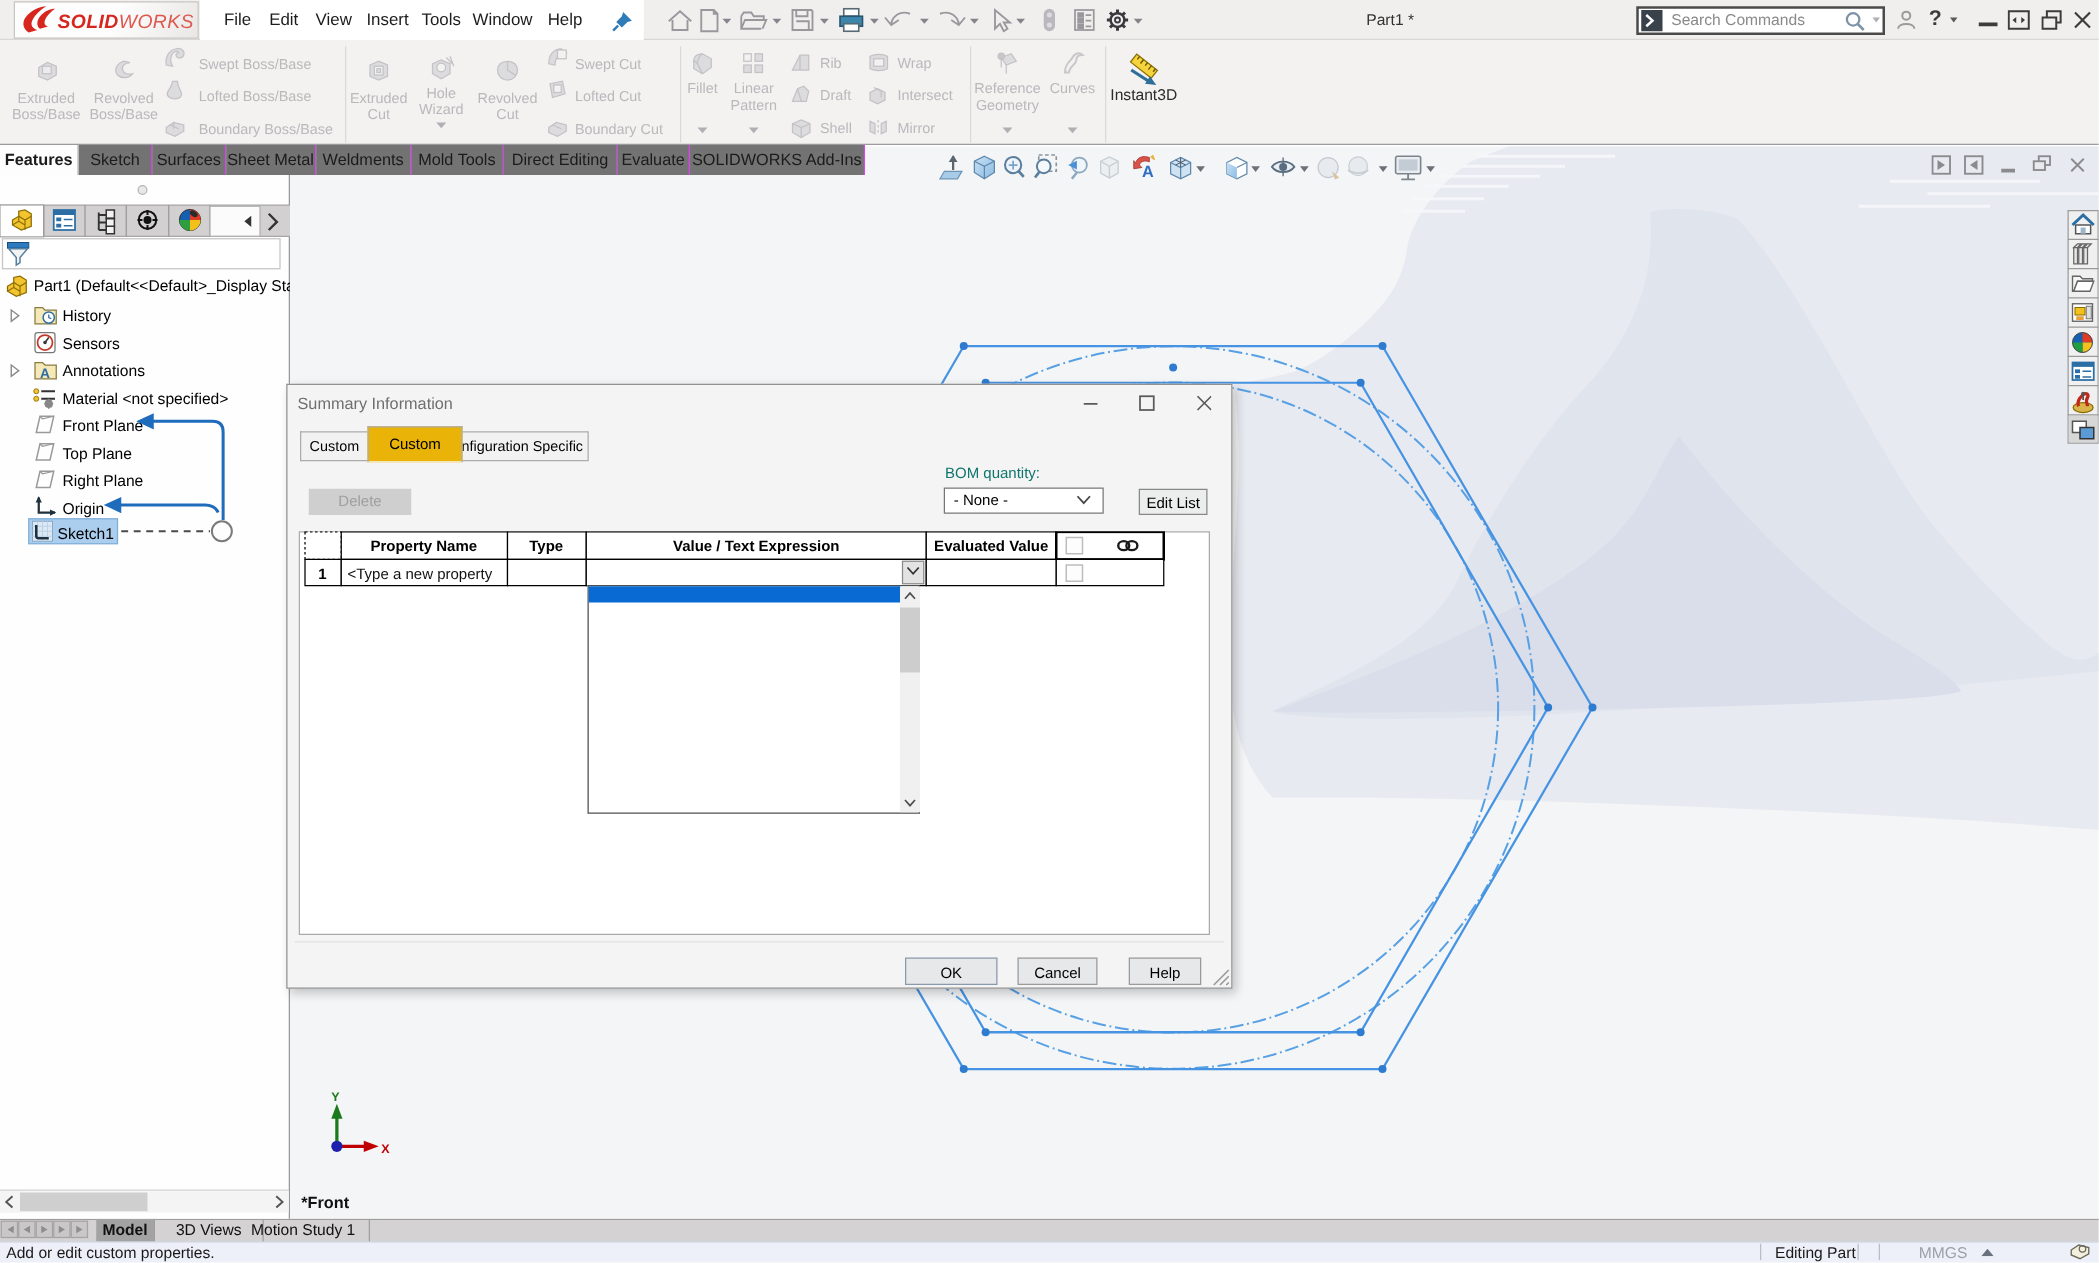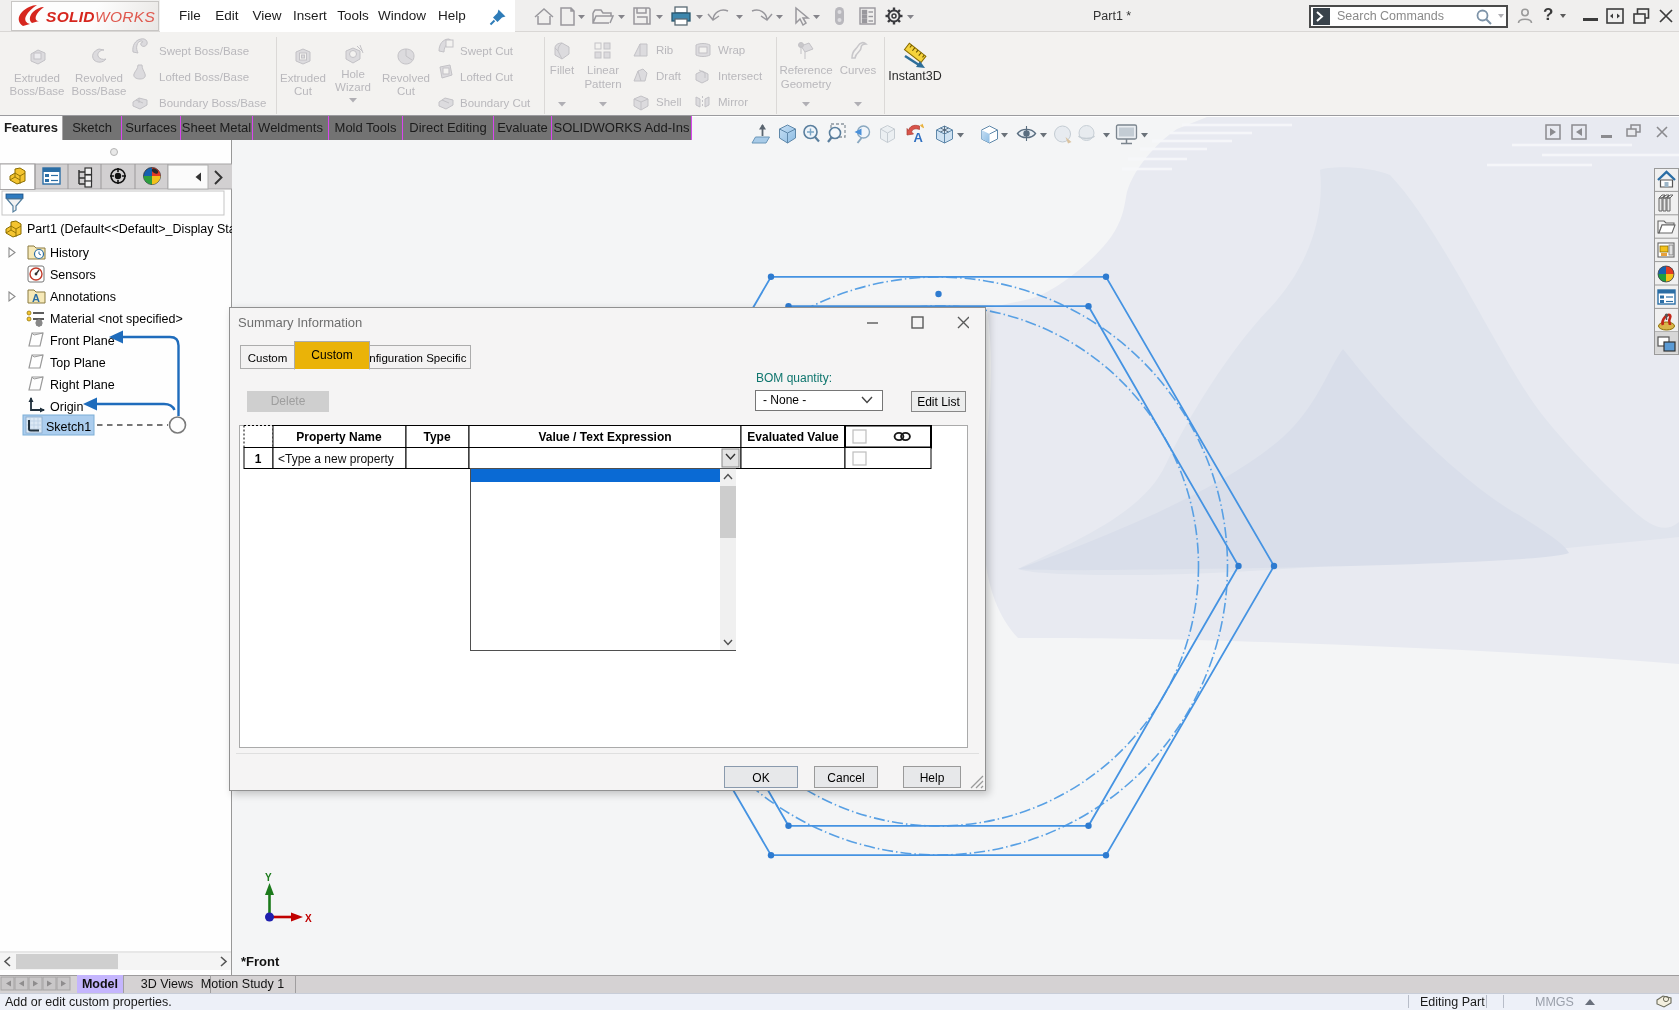--- a/index.html
+++ b/index.html
@@ -769,21 +769,21 @@
   <div class="btn" style="position:absolute;left:585px;top:459px;width:64px;height:22px;line-height:22px;background:#e7e8ea;border-color:#9a9a9a">Cancel</div>
   <div class="btn" style="position:absolute;left:674px;top:459px;width:58px;height:22px;line-height:22px;background:#e7e8ea;border-color:#9a9a9a">Help</div>
   <svg style="position:absolute;left:741px;top:468px" width="14" height="14">
       <path d="M13,1 L1,13 M13,6 L6,13 M13,11 L11,13" stroke="#9a9a9a" stroke-width="1.3"></path>
     </svg>
 </div>
 
 <div class="abs" id="modelbar"></div>
 <div class="abs" id="statusbar"></div>
 <div class="abs" style="left:5px;top:995px;font-size:12.5px;color:#1a1a1a">Add or edit custom properties.</div>
-<div class="abs mtab" style="left:77px;width:47px;background:#c4b5fd;font-weight:bold">Model</div>
+<div class="abs mtab" style="left:77px;width:47px;background:#a3a3a3;font-weight:bold">Model</div>
 <div class="abs mtab" style="left:124px;width:87px">3D Views</div>
 <div class="abs mtab" style="left:190px;width:106px">Motion Study 1</div>
 <svg class="abs" style="left:0;top:976px" width="75" height="16" viewBox="0 0 75 16">
 <g fill="#c9c7c8" stroke="#a5a3a4" stroke-width="1">
 <rect x="1" y="1" width="13" height="13"></rect>
       <rect x="15" y="1" width="13" height="13"></rect>
       <rect x="29" y="1" width="13" height="13"></rect>
       <rect x="43" y="1" width="13" height="13"></rect>
       <rect x="57" y="1" width="13" height="13"></rect>
 </g>

